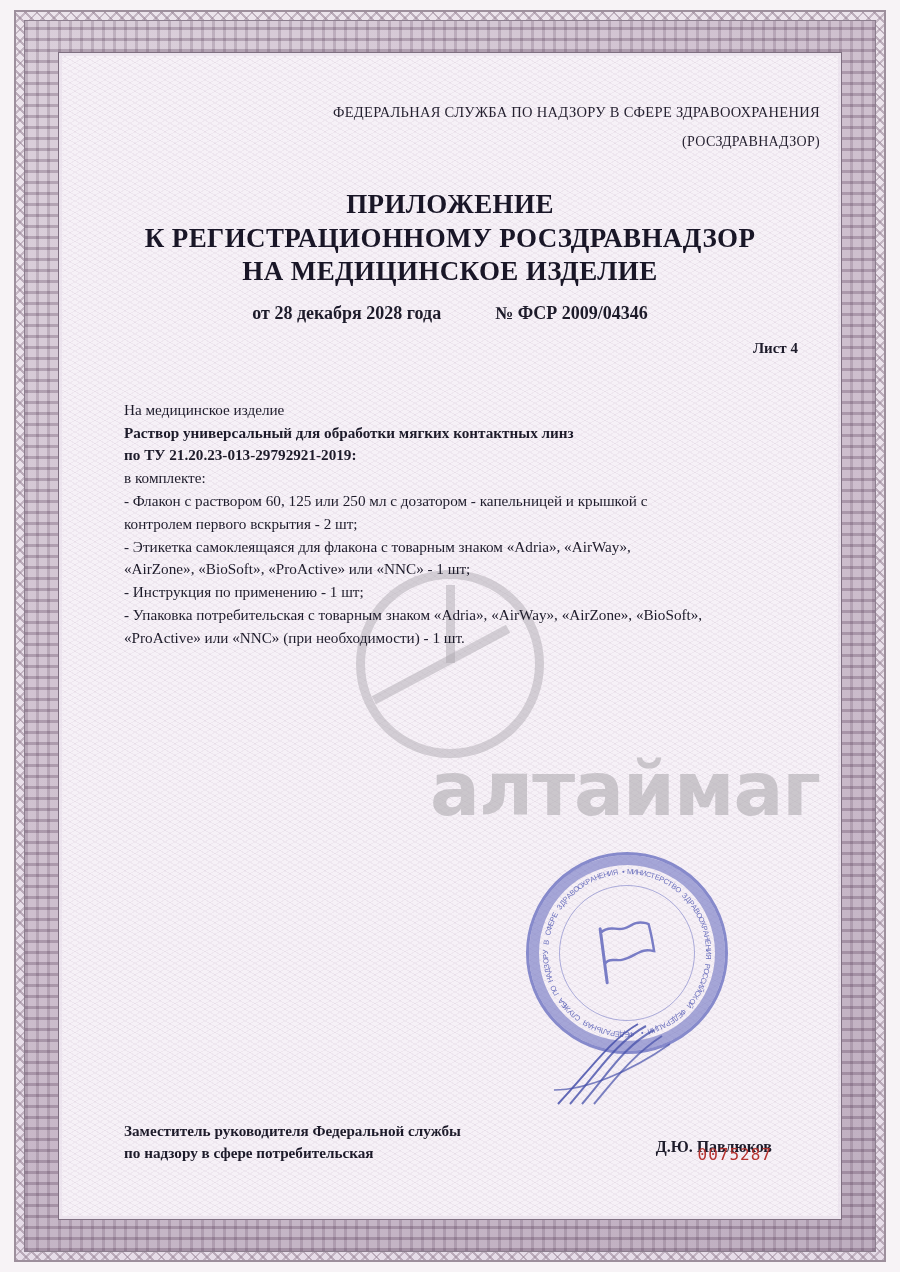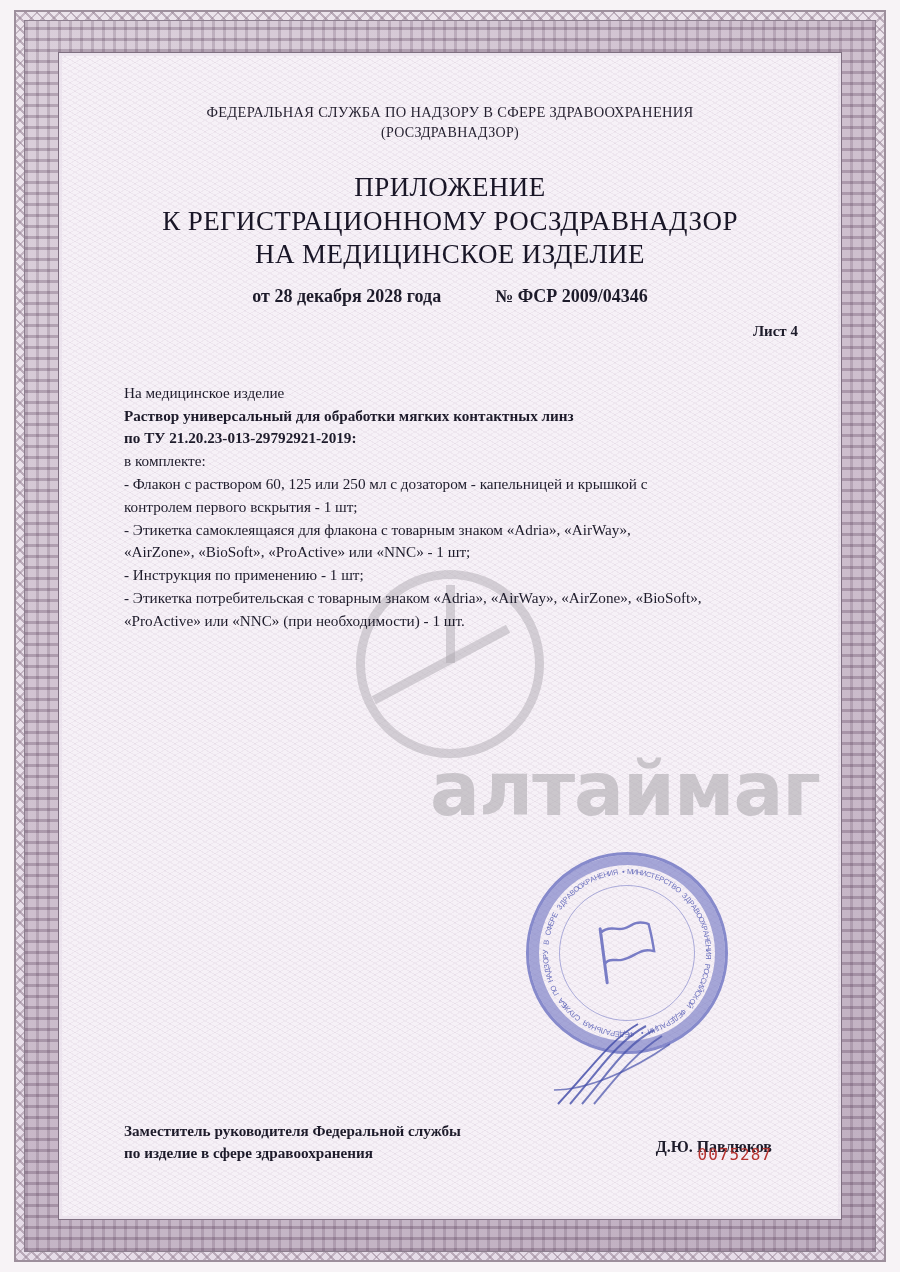--- a/index.html
+++ b/index.html
@@ -72,33 +72,33 @@
   
   .content {
     position: absolute;
     left: 80px;
     top: 70px;
     right: 80px;
     bottom: 70px;
   }
 
   .agency {
-    text-align: center;
+    text-align: right;
     font-size: 14.5px;
     letter-spacing: 0.3px;
     color: #231f2e;
     margin-top: 32px;
     line-height: 1.45;
   }
-  .agency .line2 { font-size: 14px; }
+  .agency .line2 { font-size: 14px; margin-top: 9px; }
 
   .title {
     text-align: center;
-    margin-top: 28px;
-    font-weight: normal;
+    margin-top: 36px;
+    font-weight: bold;
     line-height: 1.24;
     letter-spacing: 0.4px;
     color: #191627;
   }
   .title .t1 { font-size: 27px; display: block; }
   .title .t2 { font-size: 27px; display: block; }
   .title .t3 { font-size: 27px; display: block; }
 
   .dateline {
     display: flex;
@@ -287,25 +287,25 @@
     </div>
 
     <div class="sheet">Лист  4</div>
 
     <div class="body-block">
       <p>На медицинское изделие</p>
       <p class="b-strong">Раствор универсальный для обработки мягких контактных линз</p>
       <p class="b-strong">по ТУ 21.20.23-013-29792921-2019:</p>
       <p>в комплекте:</p>
       <p>- Флакон с раствором 60, 125 или 250 мл с дозатором - капельницей и крышкой с</p>
-      <p>контролем первого вскрытия - 1 шт;</p>
+      <p>контролем первого вскрытия - 2 шт;</p>
       <p>- Этикетка самоклеящаяся для флакона с товарным знаком «Adria», «AirWay»,</p>
       <p>«AirZone», «BioSoft», «ProActive» или «NNC» - 1 шт;</p>
       <p>- Инструкция по применению - 1 шт;</p>
-      <p>- Этикетка потребительская с товарным знаком «Adria», «AirWay», «AirZone», «BioSoft»,</p>
+      <p>- Упаковка потребительская с товарным знаком «Adria», «AirWay», «AirZone», «BioSoft»,</p>
       <p>«ProActive» или «NNC» (при необходимости) - 1 шт.</p>
     </div>
 
     <div class="watermark">
       <div class="wm-logo"></div>
       <div class="wm-text">алтаймаг</div>
     </div>
 
     <div class="stamp">
       <div class="inner-circle"></div>
@@ -425,20 +425,20 @@
       <path d="M8 84 C 40 50, 60 20, 88 4" stroke="rgba(70,80,170,0.85)" stroke-width="2" fill="none"></path>
       <path d="M20 84 C 48 52, 66 22, 96 6" stroke="rgba(70,80,170,0.8)" stroke-width="2" fill="none"></path>
       <path d="M32 84 C 58 54, 74 26, 104 10" stroke="rgba(70,80,170,0.75)" stroke-width="2" fill="none"></path>
       <path d="M44 84 C 66 58, 84 34, 112 16" stroke="rgba(70,80,170,0.7)" stroke-width="2" fill="none"></path>
       <path d="M4 70 C 36 70, 80 52, 120 24" stroke="rgba(70,80,170,0.7)" stroke-width="1.6" fill="none"></path>
     </svg>
 
     <div class="footer">
       <div class="footer-left">
         <div>Заместитель руководителя Федеральной службы</div>
-        <div>по изделие в сфере здравоохранения</div>
+        <div>по надзору в сфере потребительская</div>
       </div>
       <div class="footer-name">Д.Ю. Павлюков</div>
       <div class="footer-number">0075287</div>
     </div>
 
   </div>
 </div>
 
 </body></html>

